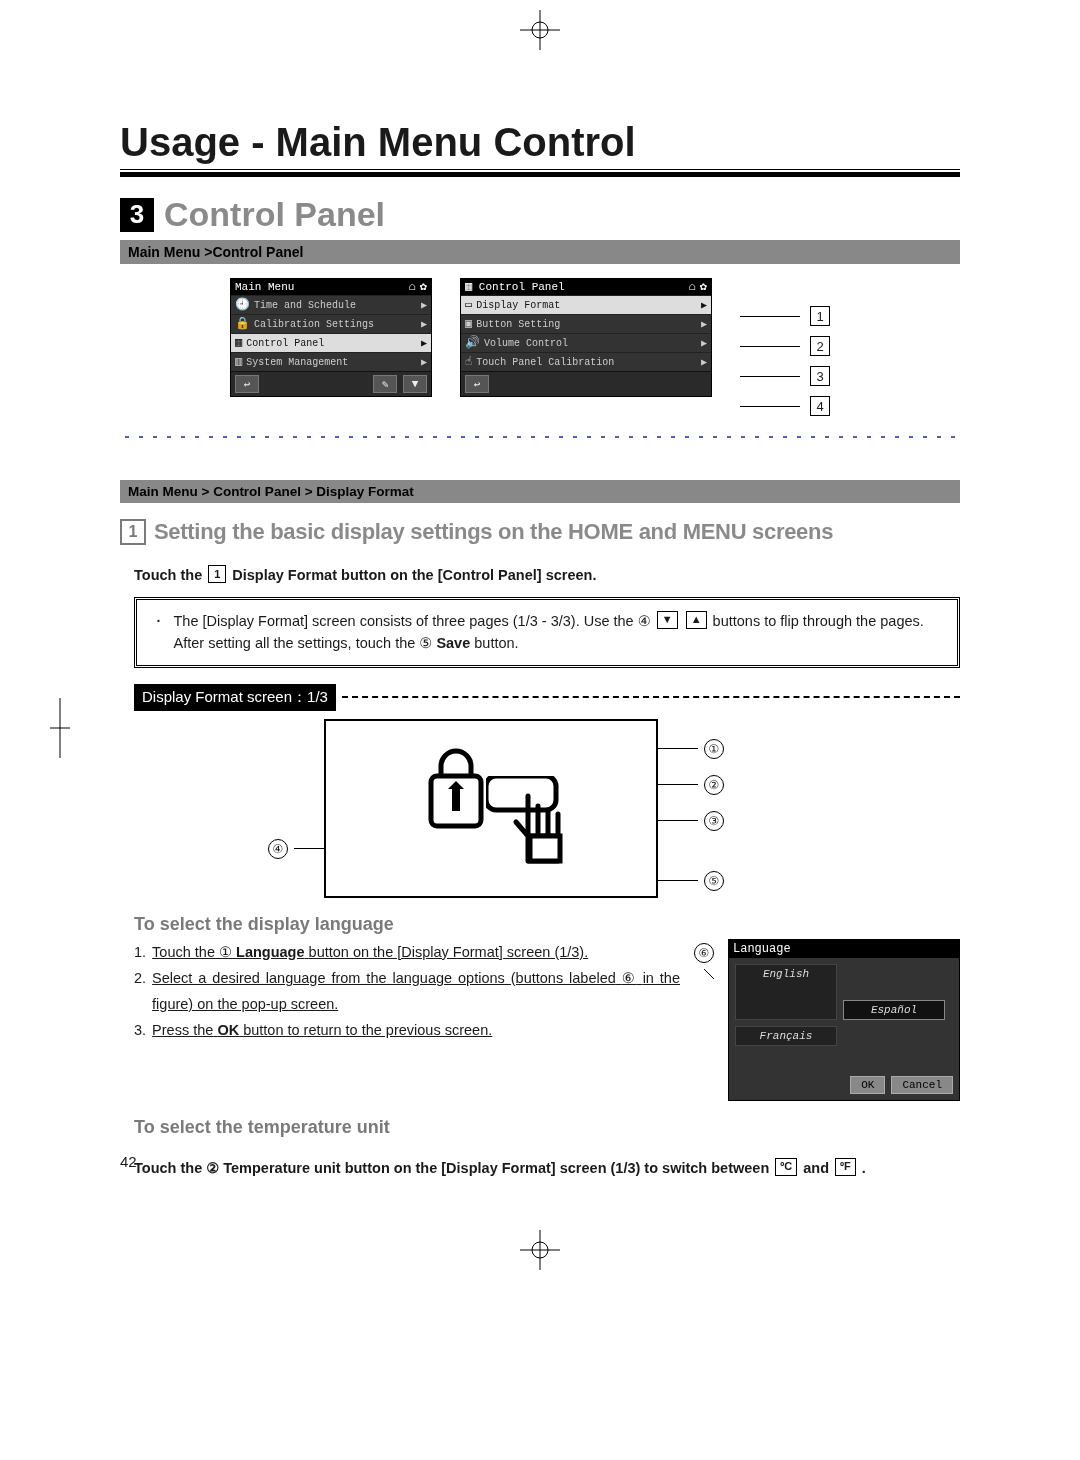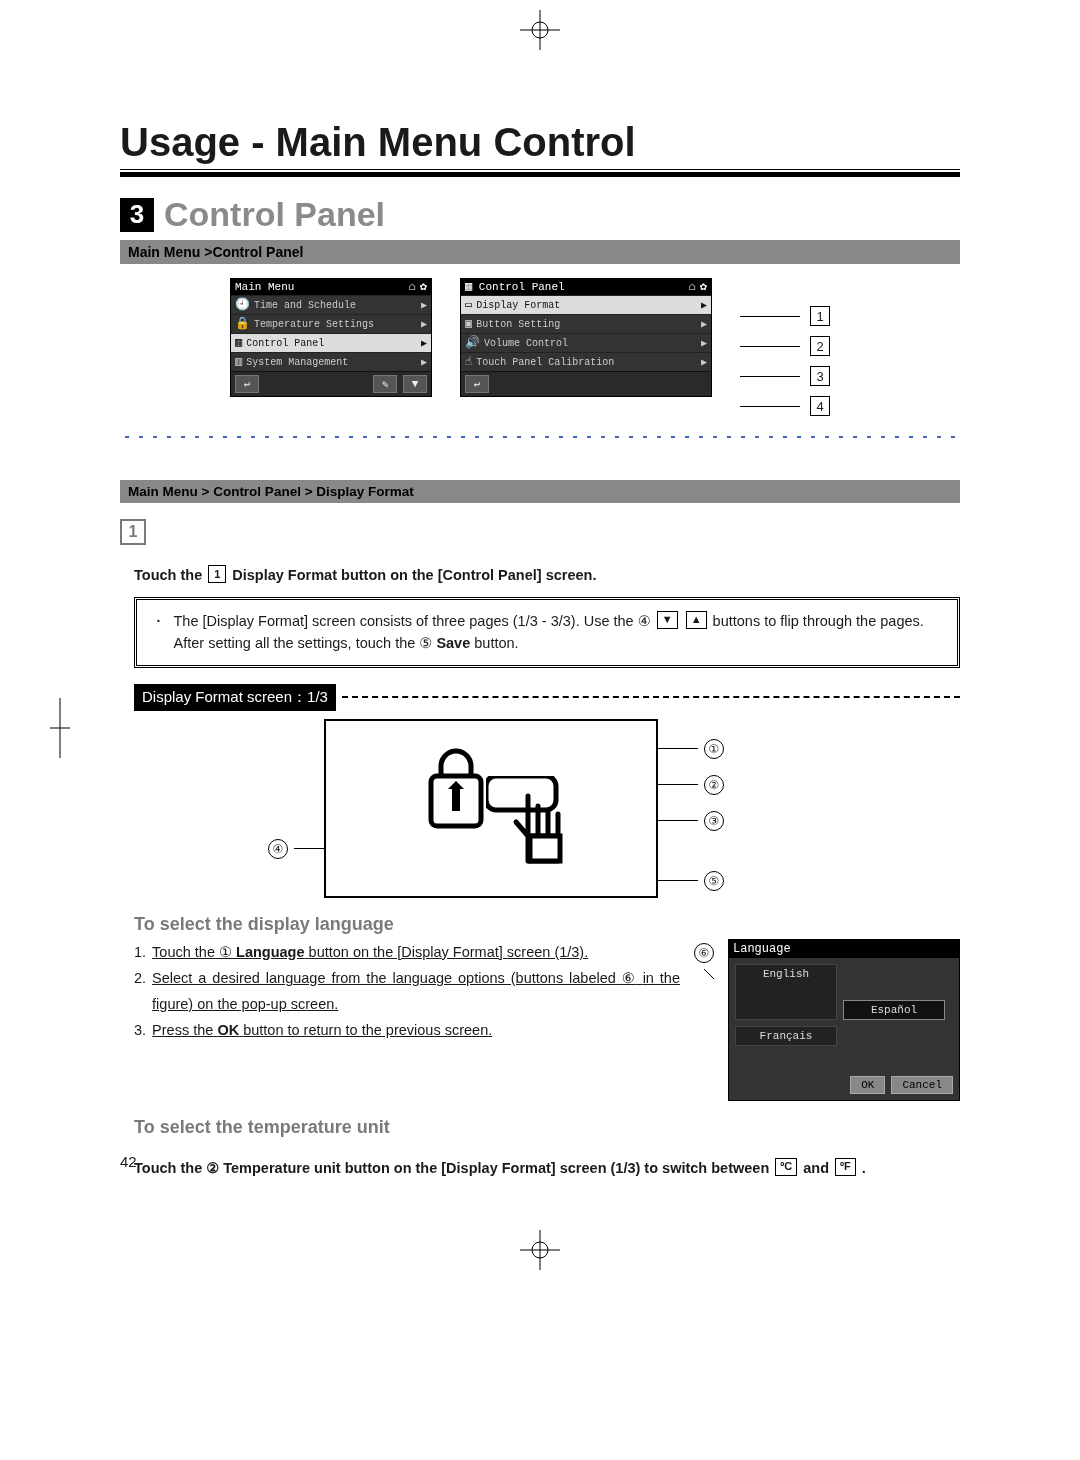--- a/index.html
+++ b/index.html
@@ -107,21 +107,21 @@
   .two-col .left .item { display:flex; gap:6px; }
   .two-col .left .num { white-space:nowrap; }
   .two-col .left .txt { flex:1; text-align:justify;text-decoration:underline; }
   .two-col .mid { display:flex; flex-direction:column; align-items:center; padding-top:4px; }
   .two-col .mid .circ-num { margin-bottom:6px; }
   .lang-panel {
     width:230px; height:160px; background:#333; border:1px solid #000; color:#ddd;
     font-family: "Courier New", monospace; font-size:11px; position:relative;
   }
   .lang-panel .hdr { background:#000;color:#fff;font-size:12px;padding:2px 4px; }
-  .lang-panel .opts { display:flex; flex-wrap:wrap; gap:6px; padding:6px; }
+  .lang-panel .opts { display:flex; flex-wrap:wrap; gap:6px; padding:6px;font-style:italic; }
   .lang-panel .opt { width:100px; text-align:center; padding:3px 0; background:#222; border:1px solid #444; font-size:11px; }
   .lang-panel .opt.sel { background:#111; border-color:#888;margin-top:36px; }
   .lang-panel .foot { position:absolute; right:6px; bottom:6px; display:flex; gap:6px; }
   .lang-panel .fb { background:#888; color:#000; font-size:11px; padding:2px 10px; border:1px solid #aaa; }
 
   .footer-page { position:absolute; left:120px; bottom:290px; font-size:15px; }
   .glyph { font-size:12px; line-height:1; }
 </style>
 </head>
 <body>
@@ -172,21 +172,21 @@
       <div class="dev-row">
           <span class="lbl">
             <span class="glyph">🕘</span>
             <span>Time and Schedule</span>
           </span>
           <span class="arr">▶</span>
         </div>
       <div class="dev-row">
           <span class="lbl">
             <span class="glyph">🔒</span>
-            <span>Temperature Settings</span>
+            <span>Calibration Settings</span>
           </span>
           <span class="arr">▶</span>
         </div>
       <div class="dev-row selected">
           <span class="lbl">
             <span class="glyph">▦</span>
             <span>Control Panel</span>
           </span>
           <span class="arr">▶</span>
         </div>
@@ -264,20 +264,21 @@
           <div class="boxed-num">4</div>
         </div>
     </div>
   </div>
 
   <div class="dotted-divider"></div>
   <div class="breadcrumb-bar2">Main Menu &gt; Control Panel &gt; Display Format</div>
 
   <div class="sub-head">
     <div class="sub-num">1</div>
+    <div class="sub-title">Setting the basic display settings on the HOME and MENU screens</div>
   </div>
 
   <div class="body-text">
     <span>Touch the</span>
     <span class="inline-box">1</span>
     <strong>Display Format</strong>
     <span>button on the [Control Panel] screen.</span>
   </div>
 
   <div class="note-box">

